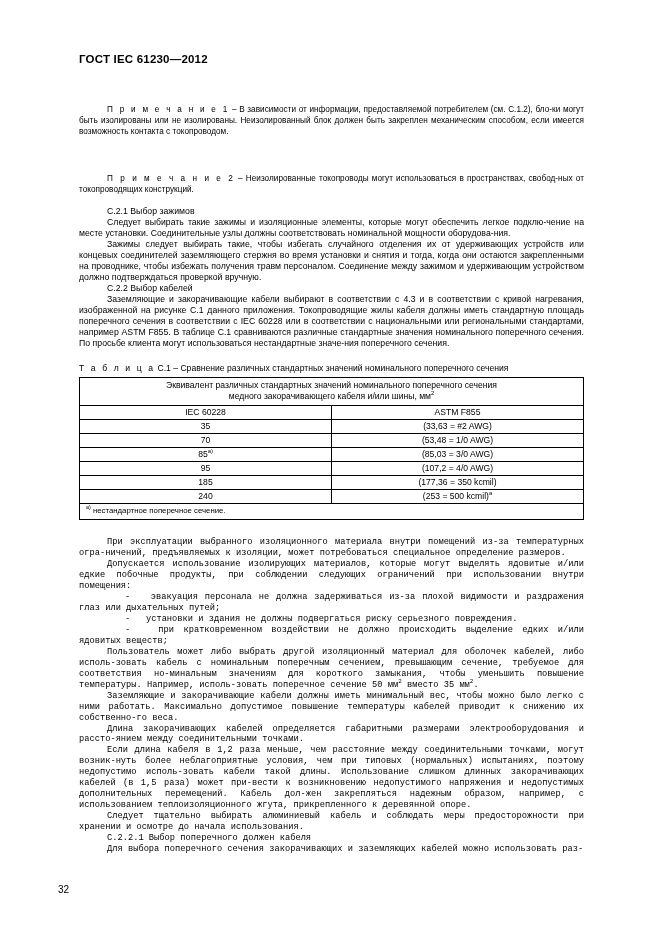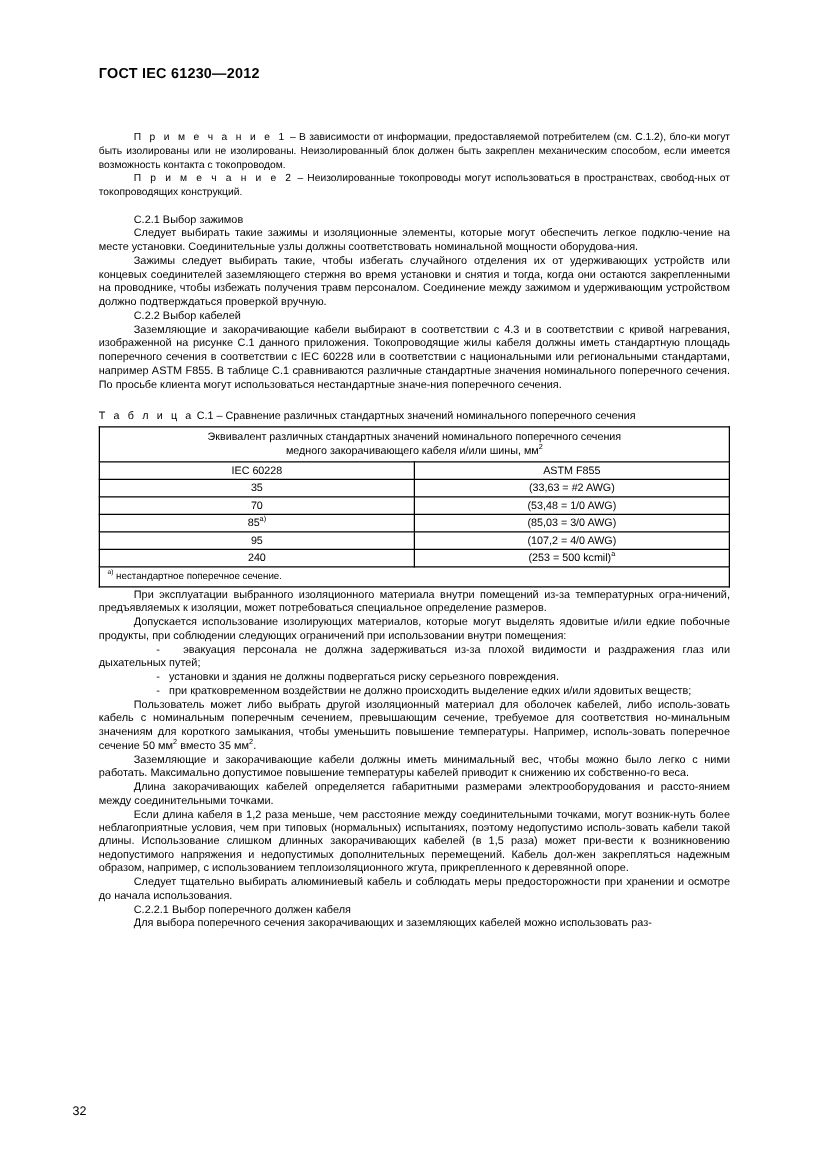--- a/index.html
+++ b/index.html
@@ -40,20 +40,21 @@
     margin: 0;
     font-size: 8.7px;
     line-height: 10.95px;
     text-align: justify;
     text-justify: inter-word;
     letter-spacing: 0.02px;
   }
   p.t.note {
     font-size: 8.2px;
     line-height: 10.9px;
+    margin-top: 36px;
   }
   .ind {
     display: inline-block;
     width: 28px;
   }
   .ind-dash {
     display: inline-block;
     width: 46px;
   }
   .sp {
@@ -87,20 +88,22 @@
     line-height: 11px;
     padding: 2px 2px 3px 2px;
   }
   table.data td.note {
     text-align: left;
     font-size: 7.8px;
     padding: 2.5px 2px 3px 6px;
     line-height: 10px;
   }
   .after-table {
+    margin-top: 17px;
+    font-family: Liberation Mono, monospace;
   }
   .gap {
     height: 10.9px;
   }
   .pageno {
     position: absolute;
     left: 58px;
     top: 884px;
     font-size: 10px;
   }
@@ -159,20 +162,24 @@
         </tr>
         <tr>
           <td><span>85</span><sup>а)</sup></td>
           <td><span>(85,03 = 3/0 AWG)</span><sup></sup></td>
         </tr>
         <tr>
           <td><span>95</span><sup></sup></td>
           <td><span>(107,2 = 4/0 AWG)</span><sup></sup></td>
         </tr>
         <tr>
+          <td><span>185</span><sup></sup></td>
+          <td><span>(177,36 = 350 kcmil)</span><sup></sup></td>
+        </tr>
+        <tr>
           <td><span>240</span><sup></sup></td>
           <td><span>(253 = 500 kcmil)</span><sup>а</sup></td>
         </tr>
 
         <tr>
           <td colspan="2" class="note"><sup>а)</sup><span> нестандартное поперечное сечение.</span></td>
         </tr>
       </tbody>
     </table>
 

